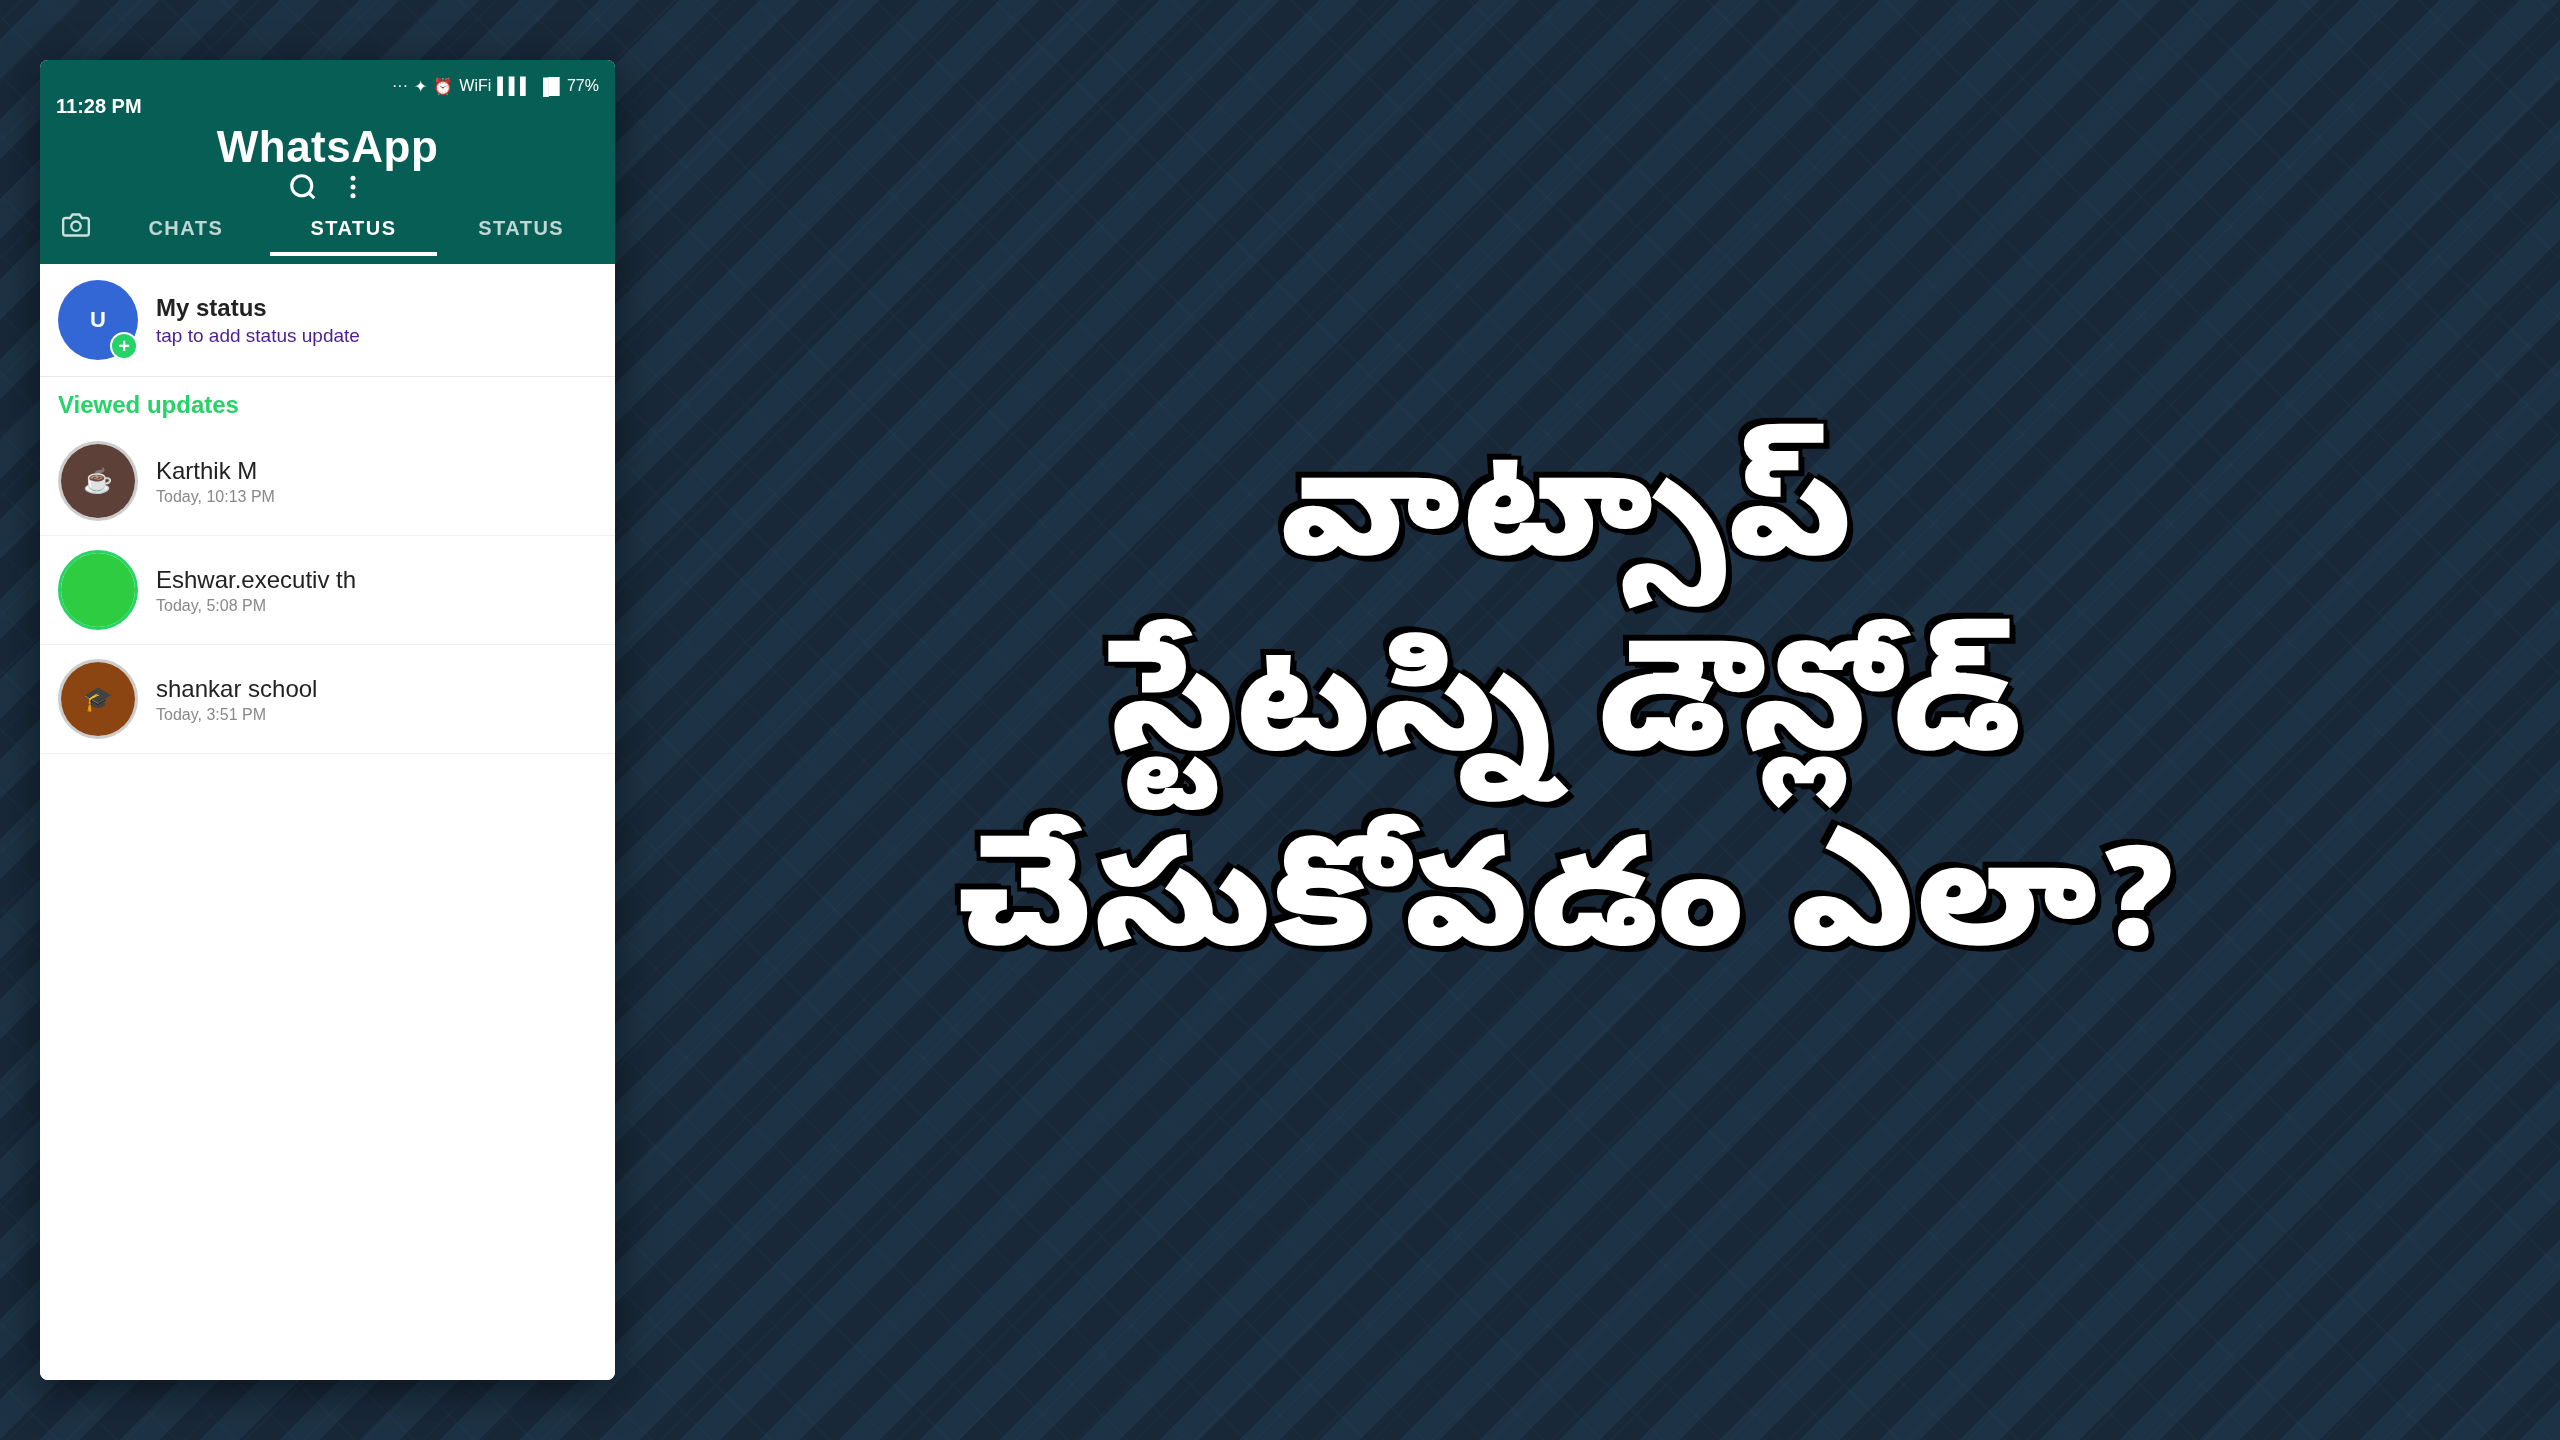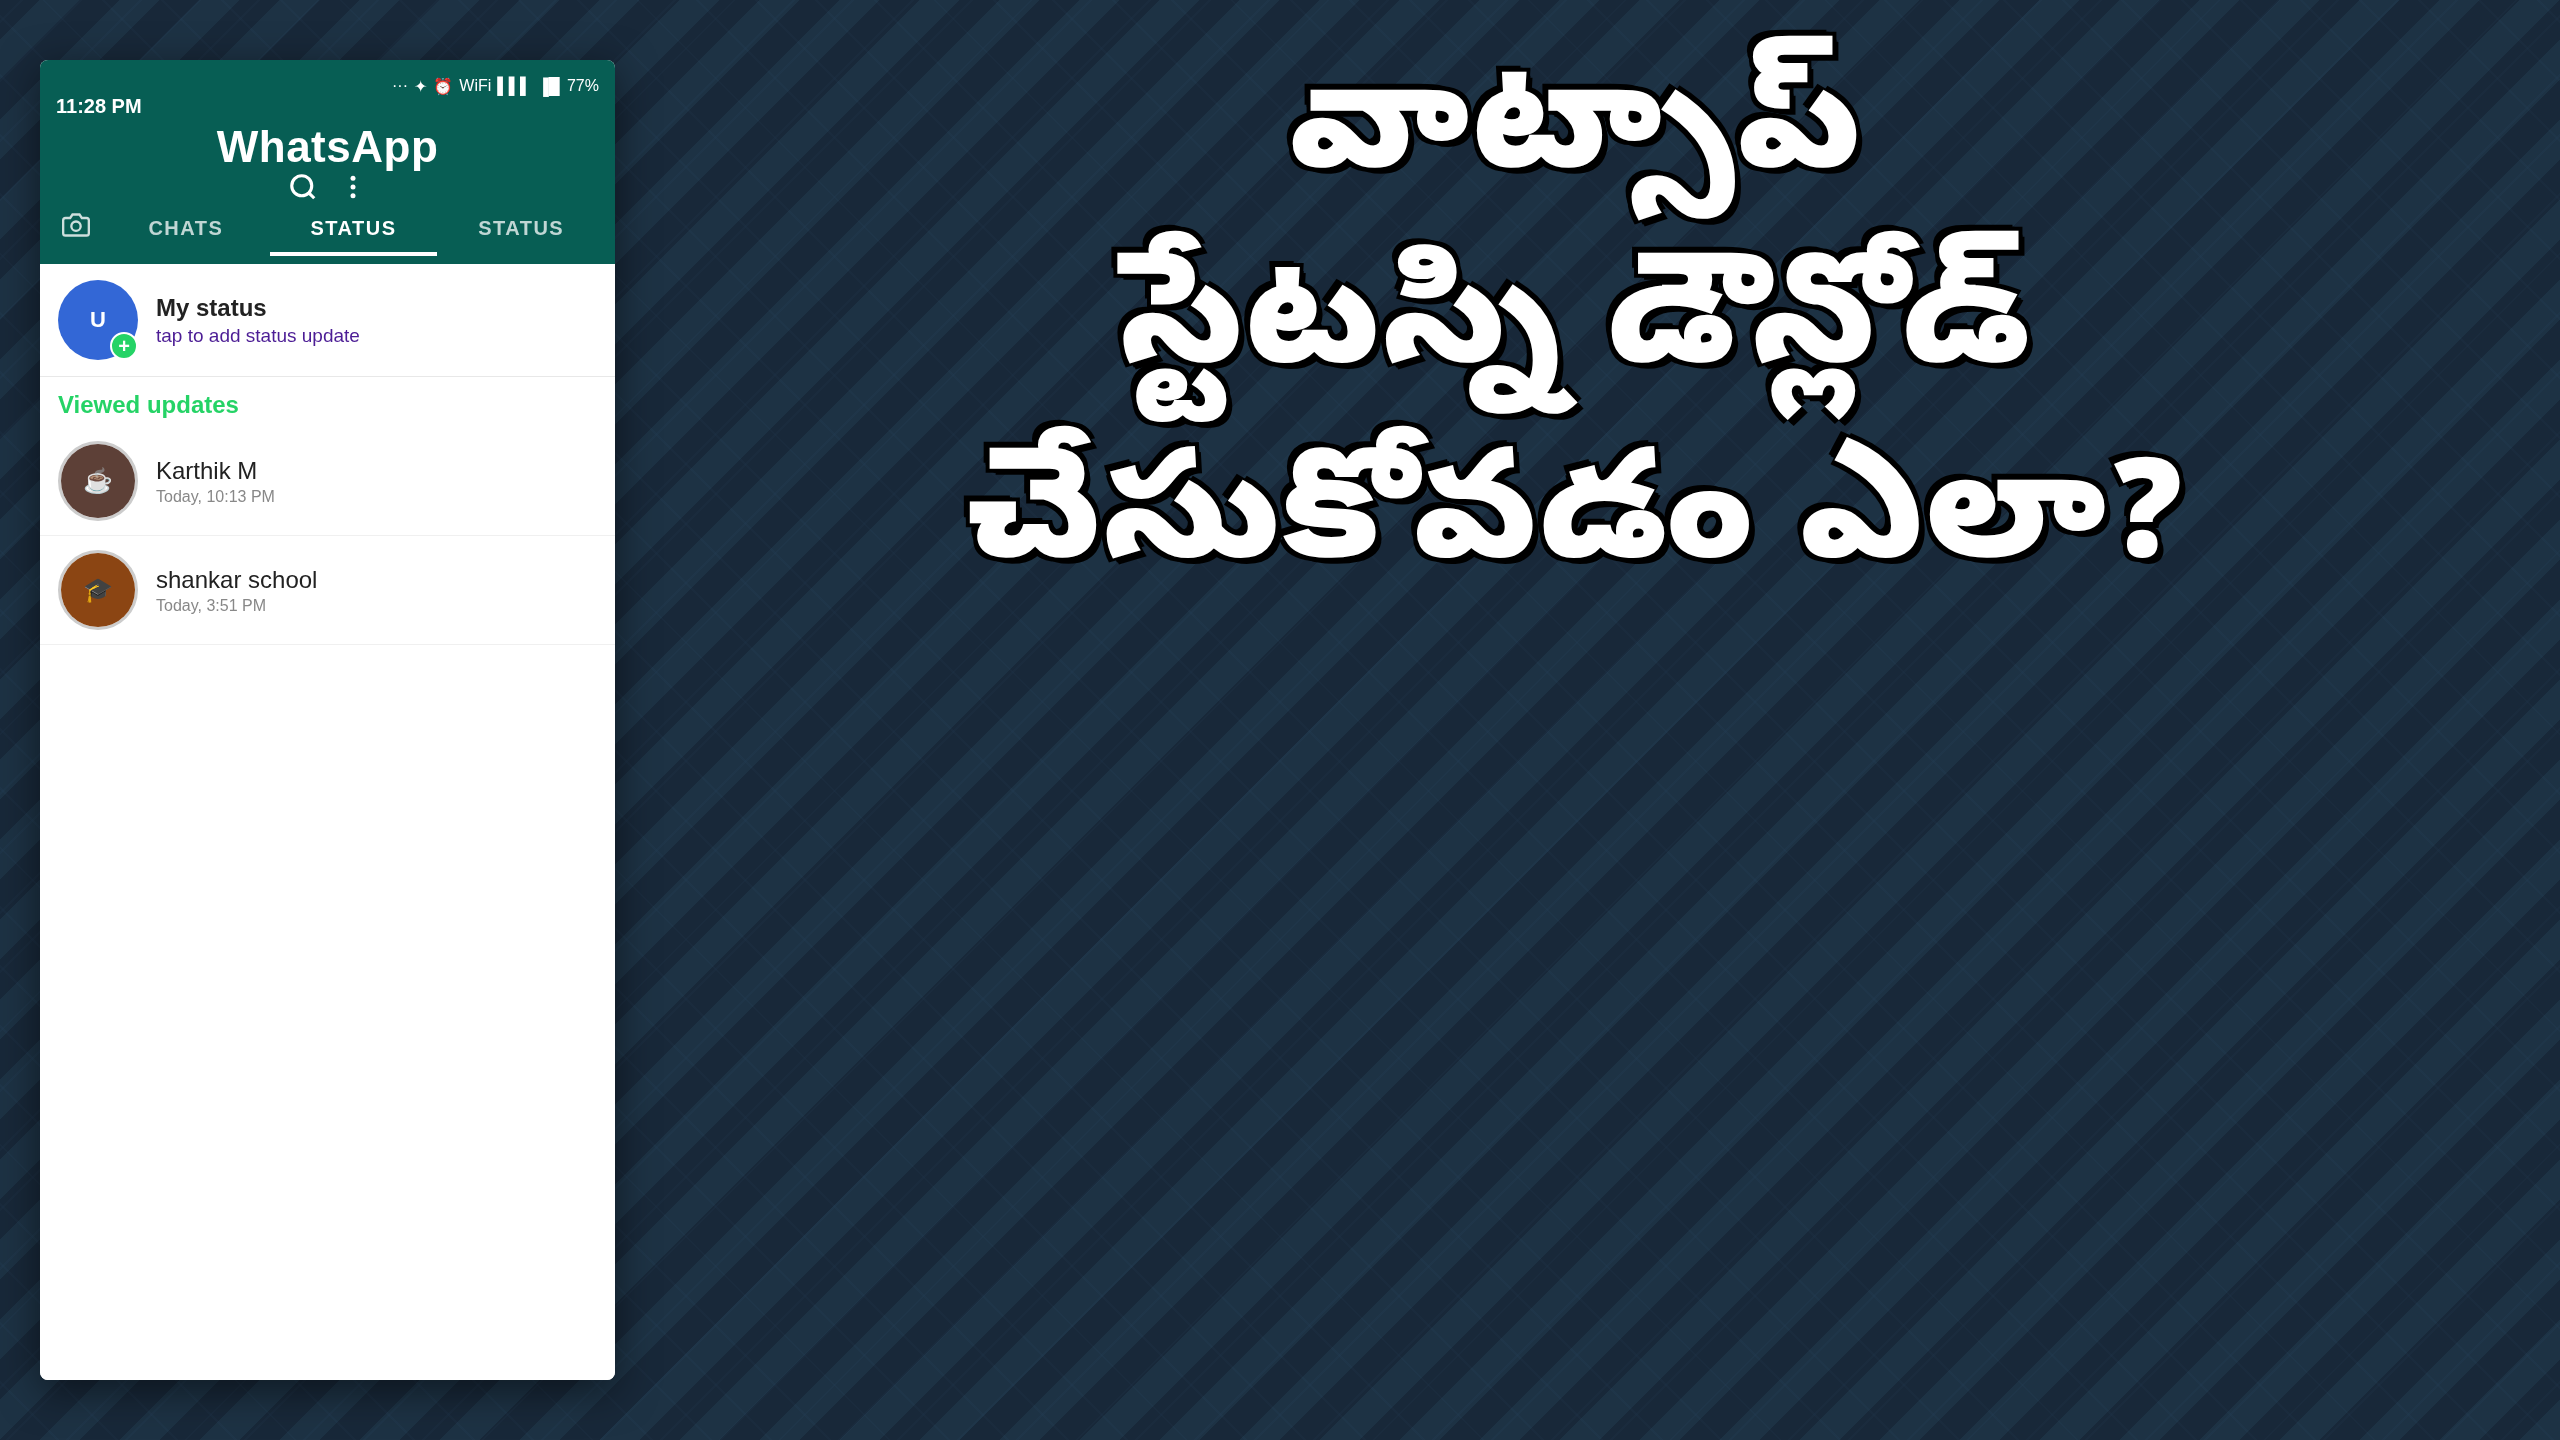--- a/index.html
+++ b/index.html
@@ -284,26 +284,27 @@
       align-items: center;
       justify-content: center;
       color: white;
       font-size: 22px;
       font-weight: bold;
     }
 
     
     .telugu-overlay {
       position: absolute;
-      right: 4px;
+      right: 13px;
       top: 0;
       width: 1960px;
       height: 100%;
       z-index: 5;
       display: flex;
+      align-items: center;
       justify-content: center;
     }
 
     .telugu-text {
       font-family: 'Noto Sans Telugu', Arial, sans-serif;
       font-size: 150px;
       font-weight: 900;
       color: white;
       text-align: center;
       line-height: 1.3;
@@ -399,20 +400,29 @@
       <div class="status-avatar viewed">
         <div style="width:100%;height:100%;background:#5d4037;display:flex;align-items:center;justify-content:center;color:white;font-size:24px;">☕</div>
       </div>
       <div>
         <div class="status-contact-name">Karthik M</div>
         <div class="status-contact-time">Today, 10:13 PM</div>
       </div>
     </div>
 
 
+    <div class="status-list-item">
+      <div class="status-avatar green">
+        <div style="width:100%;height:100%;background:#2ecc40;"></div>
+      </div>
+      <div>
+        <div class="status-contact-name">Eshwar.executiv th</div>
+        <div class="status-contact-time">Today, 5:08 PM</div>
+      </div>
+    </div>
 
     <div class="status-list-item">
       <div class="status-avatar viewed">
         <div style="width:100%;height:100%;background:#8b4513;display:flex;align-items:center;justify-content:center;color:white;font-size:24px;">🎓</div>
       </div>
       <div>
         <div class="status-contact-name">shankar school</div>
         <div class="status-contact-time">Today, 3:51 PM</div>
       </div>
     </div>

